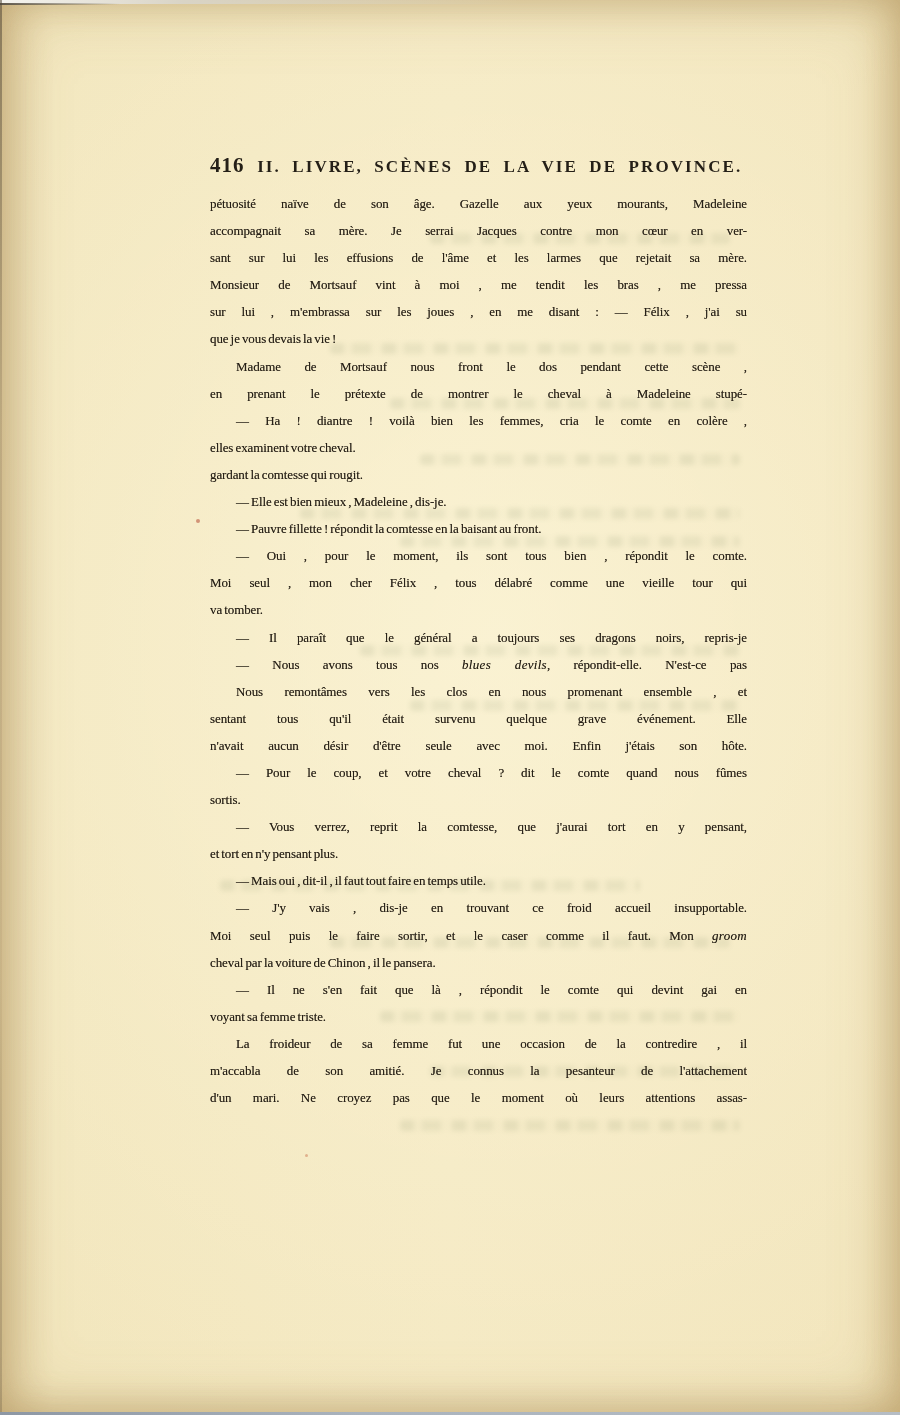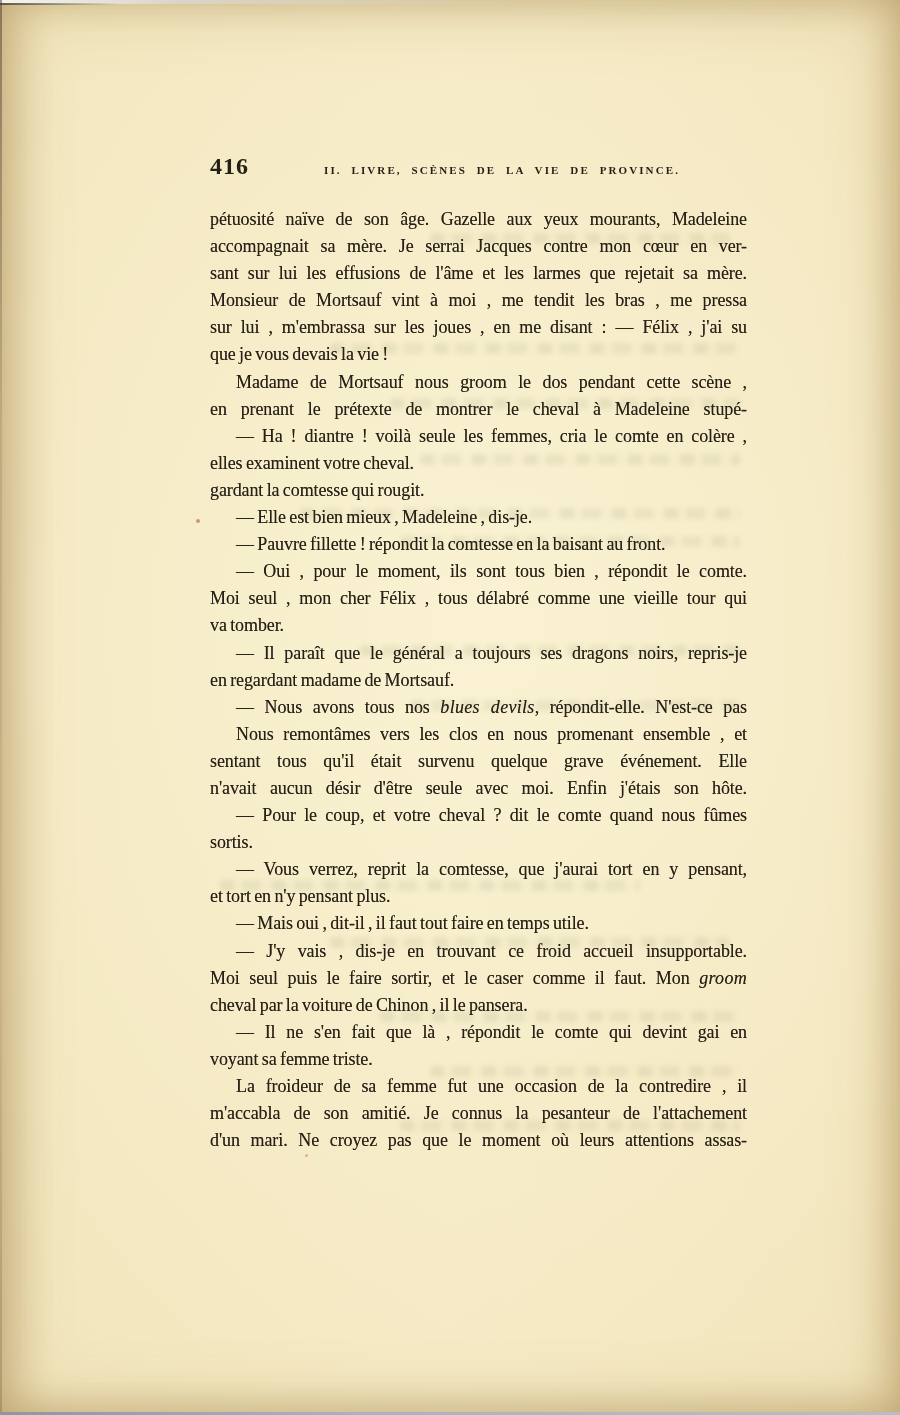--- a/index.html
+++ b/index.html
@@ -54,36 +54,36 @@
     pointer-events: none;
   }
   
   #header {
     position: absolute;
     left: 210px; top: 153px; width: 537px;
     display: flex; align-items: baseline;
     color: #241f17;
   }
   #page-number {
-    font-size: 24px; font-weight: 700; letter-spacing: 1px;
+    font-size: 21px; font-weight: 700; letter-spacing: 1px;
     flex: 0 0 auto;
   }
   #running-title {
     flex: 1 1 auto; text-align: center;
-    font-size: 11px; font-weight: 700;
+    font-size: 17px; font-weight: 700;
     letter-spacing: 2.1px; word-spacing: 5px;
     white-space: nowrap;
     padding-left: 8px;
   }
   
   #text-block {
     position: absolute;
-    left: 210px; top: 206px; width: 537px;
+    left: 210px; top: 190px; width: 537px;
     color: #262017;
-    font-size: 18px;
+    font-size: 13px;
     text-shadow: 0 0 0.6px rgba(45,35,22,0.55);
   }
   .line {
     height: 27.1px;
     line-height: 27.1px;
     overflow: hidden;
     letter-spacing: -0.1px;
     word-spacing: -1px;
     white-space: normal;
   }
@@ -131,32 +131,31 @@
     <span id="running-title">II. LIVRE, SCÈNES DE LA VIE DE PROVINCE.</span>
   </div>
 
   <div id="text-block">
       <div class="line just"><span>pétuosité naïve de son âge. Gazelle aux yeux mourants, Madeleine</span></div>
       <div class="line just"><span>accompagnait sa mère. Je serrai Jacques contre mon cœur en ver-</span></div>
       <div class="line just"><span>sant sur lui les effusions de l'âme et les larmes que rejetait sa mère.</span></div>
       <div class="line just"><span>Monsieur de Mortsauf vint à moi , me tendit les bras , me pressa</span></div>
       <div class="line just"><span>sur lui , m'embrassa sur les joues , en me disant : — Félix , j'ai su</span></div>
       <div class="line end"><span>que je vous devais la vie !</span></div>
-      <div class="line just indent"><span>Madame de Mortsauf nous groom le dos pendant cette scène ,</span></div>
+      <div class="line just indent"><span>Madame de Mortsauf nous front le dos pendant cette scène ,</span></div>
       <div class="line just"><span>en prenant le prétexte de montrer le cheval à Madeleine stupé-</span></div>
-      <div class="line just indent"><span>— Ha ! diantre ! voilà seule les femmes, cria le comte en colère ,</span></div>
+      <div class="line just indent"><span>— Ha ! diantre ! voilà bien les femmes, cria le comte en colère ,</span></div>
       <div class="line end"><span>elles examinent votre cheval.</span></div>
       <div class="line end"><span>gardant la comtesse qui rougit.</span></div>
       <div class="line end indent"><span>— Elle est bien mieux , Madeleine , dis-je.</span></div>
       <div class="line end indent"><span>— Pauvre fillette ! répondit la comtesse en la baisant au front.</span></div>
       <div class="line just indent"><span>— Oui , pour le moment, ils sont tous bien , répondit le comte.</span></div>
       <div class="line just"><span>Moi seul , mon cher Félix , tous délabré comme une vieille tour qui</span></div>
       <div class="line end"><span>va tomber.</span></div>
       <div class="line just indent"><span>— Il paraît que le général a toujours ses dragons noirs, repris-je</span></div>
-      <div class="line end"><span>en regardant madame de Mortsauf.</span></div>
       <div class="line just indent"><span>— Nous avons tous nos </span><i>blues devils</i><span>, répondit-elle. N'est-ce pas</span></div>
       <div class="line just indent"><span>Nous remontâmes vers les clos en nous promenant ensemble , et</span></div>
       <div class="line just"><span>sentant tous qu'il était survenu quelque grave événement. Elle</span></div>
       <div class="line just"><span>n'avait aucun désir d'être seule avec moi.  Enfin j'étais son hôte.</span></div>
       <div class="line just indent"><span>— Pour le coup, et votre cheval ? dit le comte quand nous fûmes</span></div>
       <div class="line end"><span>sortis.</span></div>
       <div class="line just indent"><span>— Vous verrez, reprit la comtesse, que j'aurai tort en y pensant,</span></div>
       <div class="line end"><span>et tort en n'y pensant plus.</span></div>
       <div class="line end indent"><span>— Mais oui , dit-il , il faut tout faire en temps utile.</span></div>
       <div class="line just indent"><span>— J'y vais , dis-je en trouvant ce froid accueil insupportable.</span></div>

